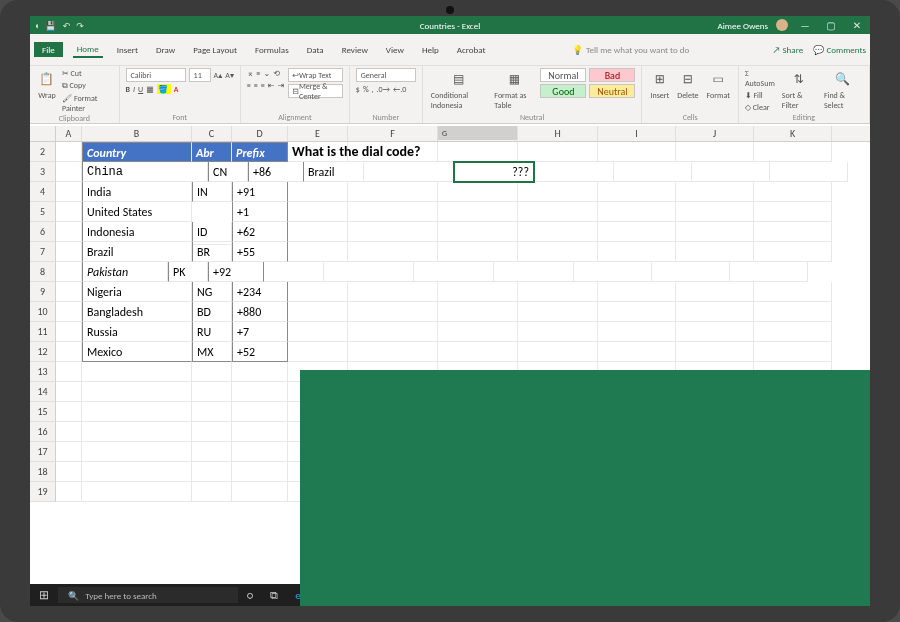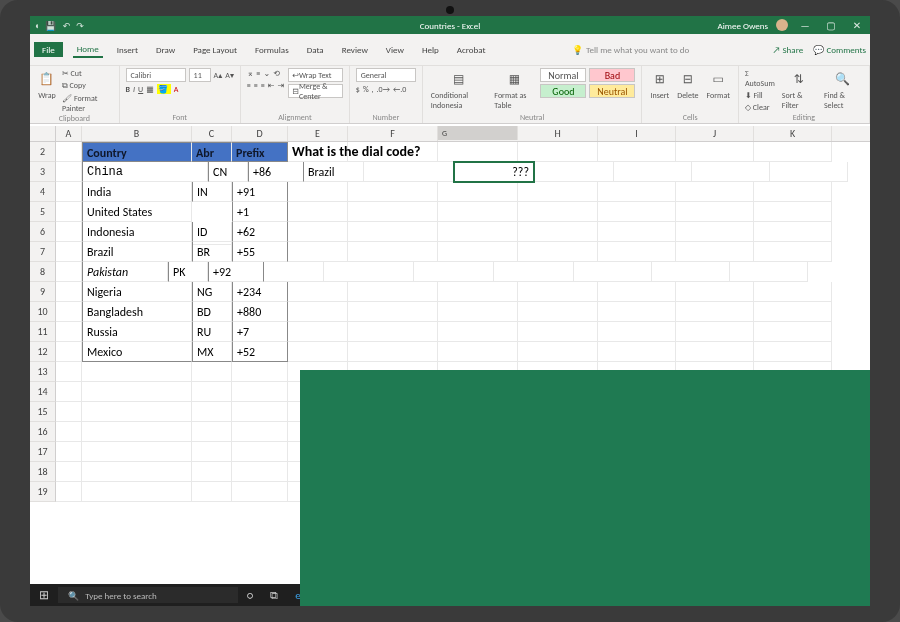--- a/index.html
+++ b/index.html
@@ -110,21 +110,21 @@
   .colhead { text-align:center; border-right:1px solid #e1dfdd; line-height:16px; }
   .colhead.sel { background:#d2d0ce; border:none; border-right:1px solid #e1dfdd; }
   .rows { position:absolute; top:16px; left:0; right:0; bottom:0; }
   .row { display:flex; height:20px; }
   .rowhead { width:26px; background:#f3f2f1; border-right:1px solid #d0cece; border-bottom:1px solid #e1dfdd; font-size:10px; color:#444; text-align:center; line-height:20px; }
   .cell { border-right:1px solid #e8e8e8; border-bottom:1px solid #e8e8e8; font-size:12px; font-family:Calibri, sans-serif; padding:0 4px; line-height:20px; overflow:hidden; white-space:nowrap; }
   .tbl-border-r { border-right:1px solid #888; }
   .tbl-border-b { border-bottom:1px solid #888; }
   .tbl-border-t { border-top:1px solid #888; }
   .tbl-border-l { border-left:1px solid #888; }
-  .hdr { background:#4472c4; color:#0f172a; font-weight:bold; }
+  .hdr { background:#4472c4; color:#ffffff; font-weight:bold;font-style:italic; }
   .q { font-weight:bold; font-size:14px; }
   .active-cell { outline:2px solid #217346; outline-offset:-1px; background:#fff; text-align:right; position:relative; z-index:2; }
   
   .sheet-tabs {
     position:absolute; left:0; right:0; bottom:4px; height:16px;
     background:#f3f2f1; border-top:1px solid #d0cece;
     display:flex; align-items:center; font-size:9px; padding-left:30px; gap:8px;
   }
   .sheet-tabs .sheet { background:#fff; border:1px solid #c8c6c4; border-bottom:2px solid #217346; padding:0 8px; line-height:13px; }
   .sheet-tabs .plus { color:#888; }

